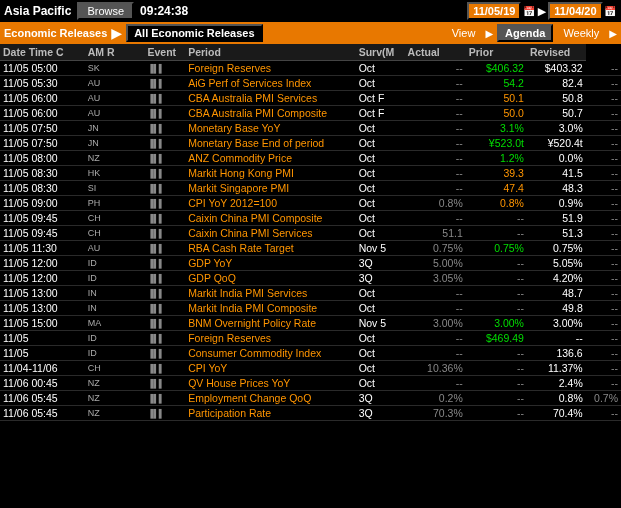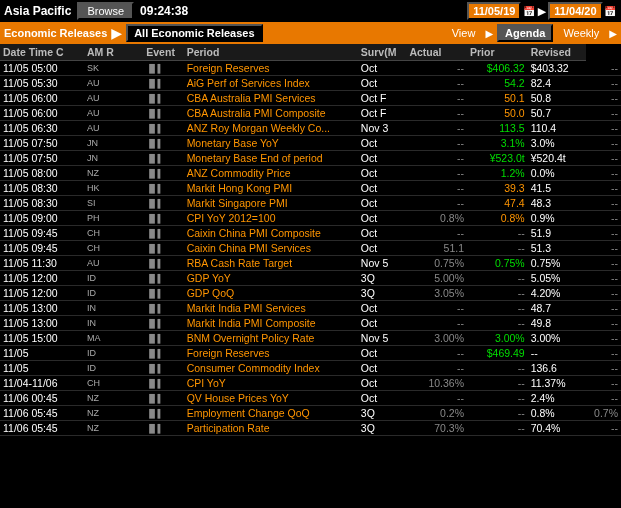--- a/index.html
+++ b/index.html
@@ -123,21 +123,21 @@
       color: #fff;
     }
     .td-date { color: #fff; width: 72px; }
     .td-country { color: #fff; width: 20px; }
     .td-am-r { width: 14px; }
     .td-chart { width: 18px; }
     .td-event { color: #ff9500; }
     .td-period { width: 38px; }
     .td-surv { width: 40px; text-align: right; }
     .td-actual { width: 52px; text-align: right; color: #fff; }
-    .td-prior { width: 50px; color: #fff; }
+    .td-prior { width: 50px; text-align: right; color: #fff; }
     .td-revised { width: 24px; text-align: right; color: #fff; }
 
     
     .scroll-area {
       overflow-y: auto;
       max-height: 420px;
     }
     .scroll-area::-webkit-scrollbar { width: 8px; }
     .scroll-area::-webkit-scrollbar-track { background: #222; }
     .scroll-area::-webkit-scrollbar-thumb { background: #555; }
@@ -228,32 +228,20 @@
     <td class="td-am-r"></td>
     <td class="td-chart" style="color:#888;font-size:8px">▐▌▌</td>
     <td class="td-event" style="color:#ff9500">CBA Australia PMI Composite</td>
     <td class="td-period" style="color:#fff">Oct F</td>
     <td class="td-surv" style="color:#888">--</td>
     <td class="td-actual" style="color:#ff9500">50.0</td>
     <td class="td-prior" style="color:#fff">50.7</td>
     <td class="td-revised" style="color:#888">--</td>
   </tr>
         <tr>
-    <td class="td-date" style="color:#fff">11/05 06:30</td>
-    <td class="td-country" style="color:#aaa;font-size:9px">AU</td>
-    <td class="td-am-r"></td>
-    <td class="td-chart" style="color:#888;font-size:8px">▐▌▌</td>
-    <td class="td-event" style="color:#ff9500">ANZ Roy Morgan Weekly Co...</td>
-    <td class="td-period" style="color:#fff">Nov 3</td>
-    <td class="td-surv" style="color:#888">--</td>
-    <td class="td-actual" style="color:#00dd00">113.5</td>
-    <td class="td-prior" style="color:#fff">110.4</td>
-    <td class="td-revised" style="color:#888">--</td>
-  </tr>
-        <tr>
     <td class="td-date" style="color:#fff">11/05 07:50</td>
     <td class="td-country" style="color:#aaa;font-size:9px">JN</td>
     <td class="td-am-r"></td>
     <td class="td-chart" style="color:#888;font-size:8px">▐▌▌</td>
     <td class="td-event" style="color:#ff9500">Monetary Base YoY</td>
     <td class="td-period" style="color:#fff">Oct</td>
     <td class="td-surv" style="color:#888">--</td>
     <td class="td-actual" style="color:#00dd00">3.1%</td>
     <td class="td-prior" style="color:#fff">3.0%</td>
     <td class="td-revised" style="color:#888">--</td>

